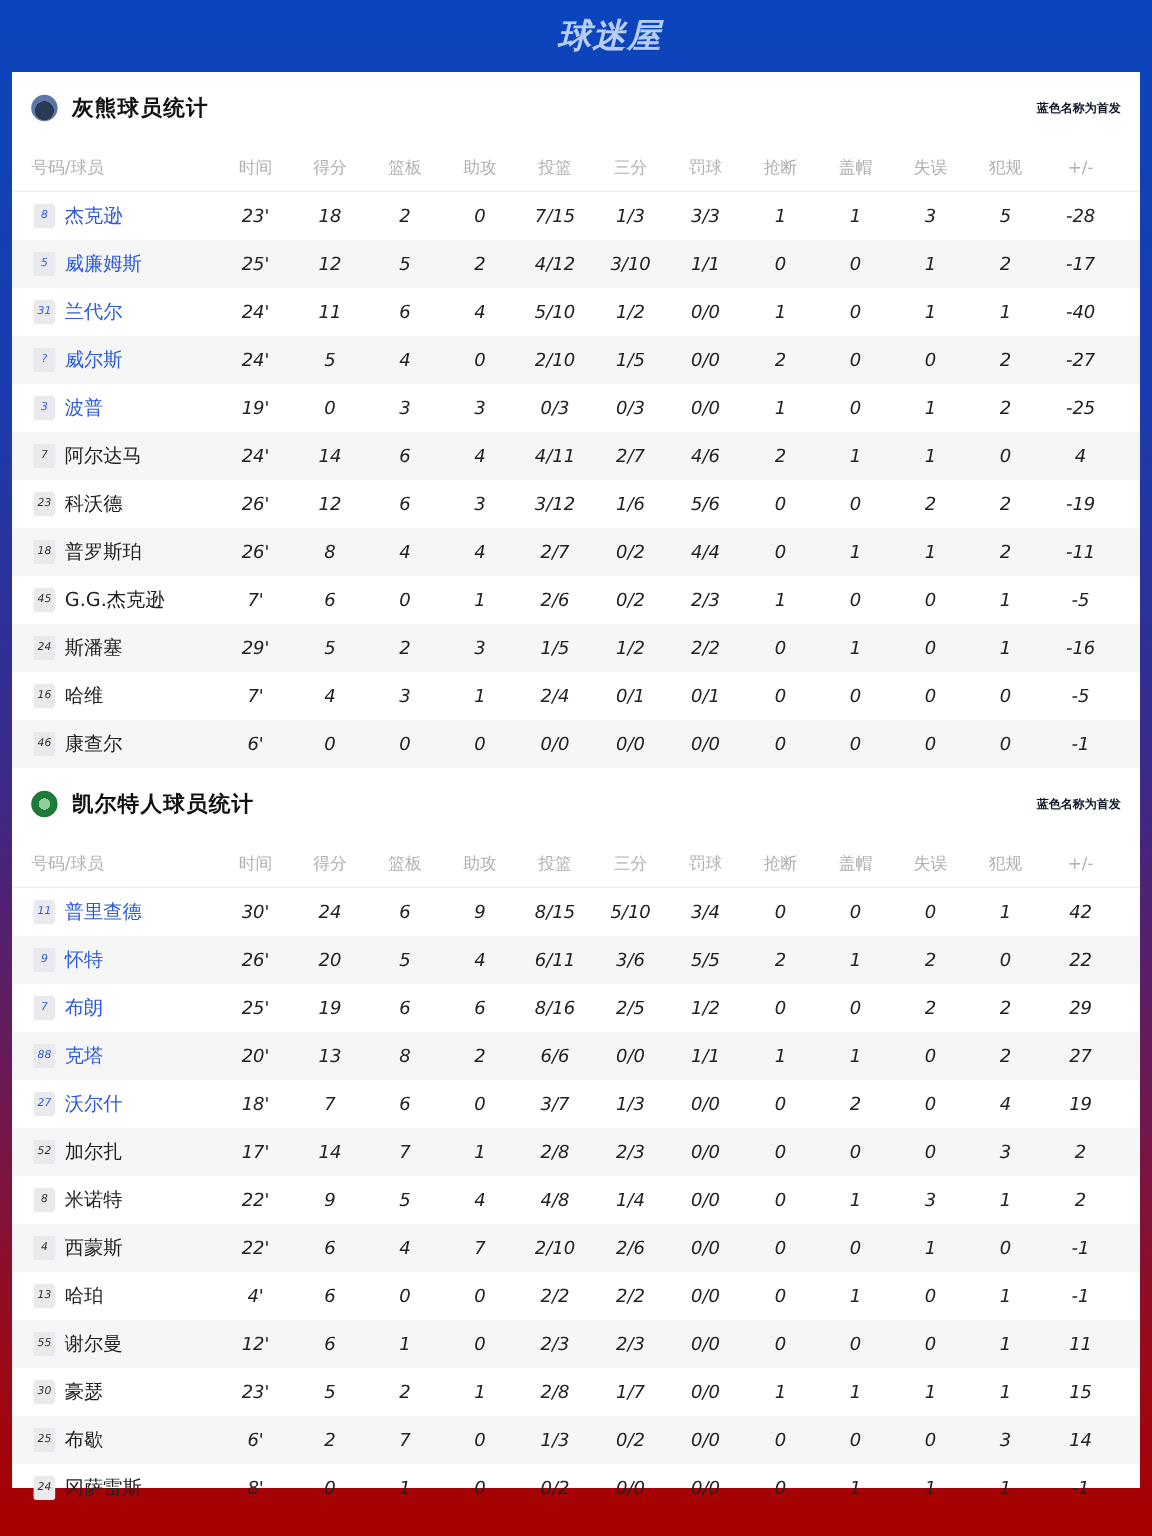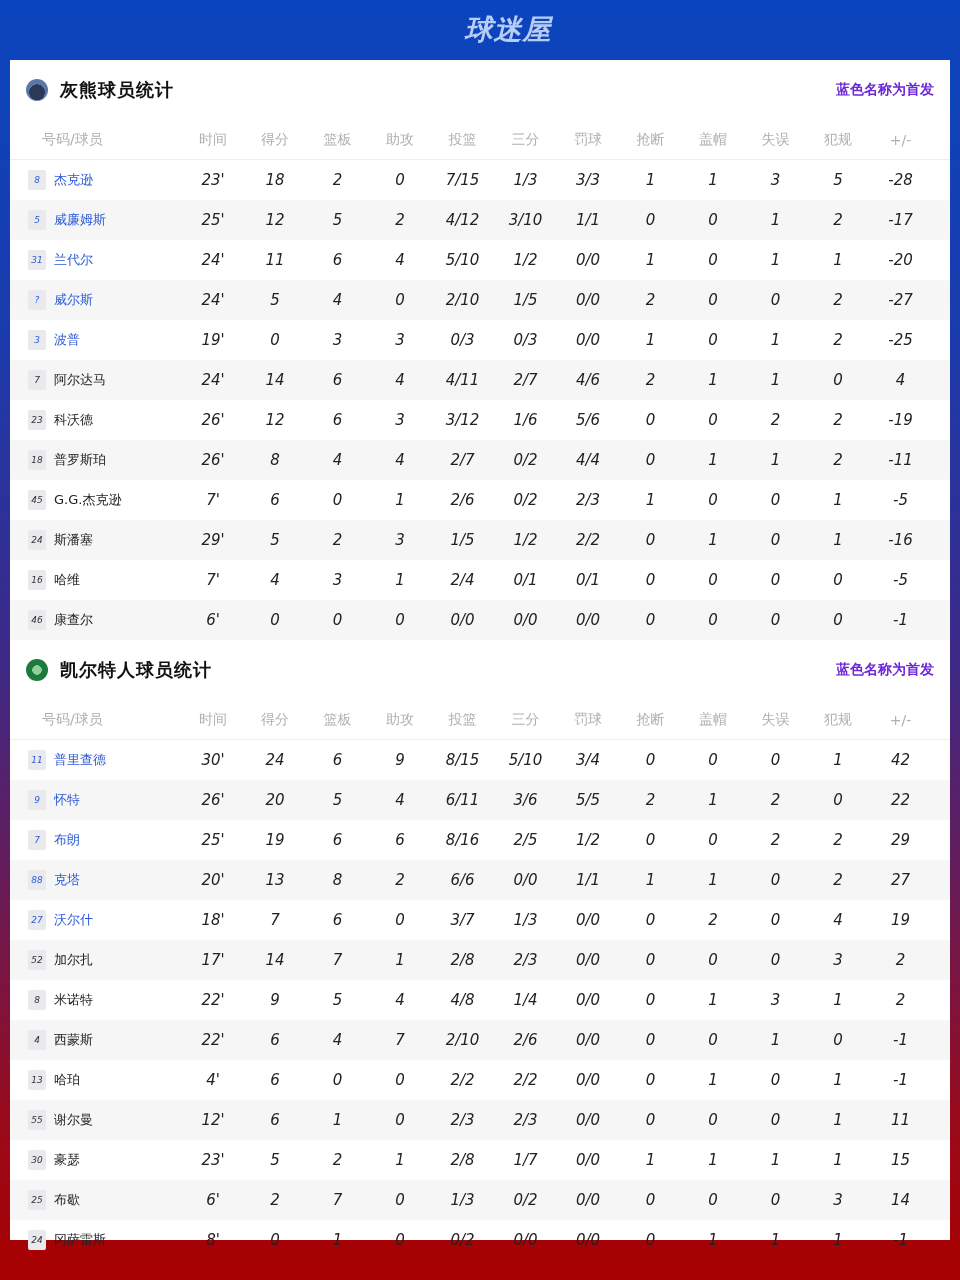--- a/index.html
+++ b/index.html
@@ -28,43 +28,43 @@
   }
   .team-title { display: flex; align-items: center; gap: 12px; }
   .team-logo {
     width: 22px; height: 22px; border-radius: 50%;
     display: inline-flex; align-items: center; justify-content: center;
     font-size: 6px; color: #fff; font-weight: bold; overflow: hidden;
   }
   .team-logo.grizz { background: radial-gradient(circle at 50% 60%, #2a3a55 0 45%, #5d76a9 46% 100%); }
   .team-logo.celt { background: radial-gradient(circle at 50% 50%, #8fd09a 0 30%, #1e7a3a 31% 100%); }
   .team-name { font-size: 18px; font-weight: bold; color: #111; letter-spacing: 1px; }
-  .starter-note { font-size: 14px; color: #6d28d9; font-weight: bold; }
+  .starter-note { font-size: 10px; color: #0f172a; font-weight: bold; }
   .col-head, .row {
     display: grid;
     grid-template-columns: 172px 62px 62px 63px 62px 63px 63px 62px 63px 62px 63px 62px 63px;
     align-items: center;
   }
   .col-head { height: 40px; border-bottom: 1px solid #eeeeee; }
   .col-head span { font-size: 14px; color: #b0b0b0; text-align: center; }
-  .col-head span:first-child { text-align: left; padding-left: 16px; margin-left: 16px; }
+  .col-head span:first-child { text-align: left; padding-left: 16px; }
   .row { height: 40px; }
   .row:nth-child(even) { background: #f6f6f6; }
   .row .cell {
     font-size: 15px; color: #222; text-align: center; font-style: italic;
     font-family: "DejaVu Sans", sans-serif;
   }
   .player { display: flex; align-items: center; padding-left: 18px; gap: 8px; }
   .jersey {
     width: 18px; height: 20px; background: #e9e9ee; border-radius: 2px;
     font-size: 9px; color: #333; display: inline-flex; align-items: center; justify-content: center;
     font-style: italic;
   }
   .jersey.starter { color: #2d5bd6; }
-  .pname { font-size: 13px; color: #222; }
+  .pname { font-size: 16px; color: #222; }
   .pname.starter { color: #2d5bd6; }
   .footer {
     position: absolute; left: 0; top: 1308px; width: 960px; height: 40px;
     display: flex; align-items: center; justify-content: center;
     color: #fff; font-size: 17px; font-weight: bold;
   }
 </style>
 </head>
 <body>
 
@@ -145,21 +145,21 @@
             <span class="cell">11</span>
             <span class="cell">6</span>
             <span class="cell">4</span>
             <span class="cell">5/10</span>
             <span class="cell">1/2</span>
             <span class="cell">0/0</span>
             <span class="cell">1</span>
             <span class="cell">0</span>
             <span class="cell">1</span>
             <span class="cell">1</span>
-            <span class="cell">-20</span>
+            <span class="cell">-40</span>
           </div>
           <div class="row">
             <div class="player">
               <span class="jersey starter">?</span>
               <span class="pname starter">威尔斯</span>
             </div>
             <span class="cell">24'</span>
             <span class="cell">5</span>
             <span class="cell">4</span>
             <span class="cell">0</span>

